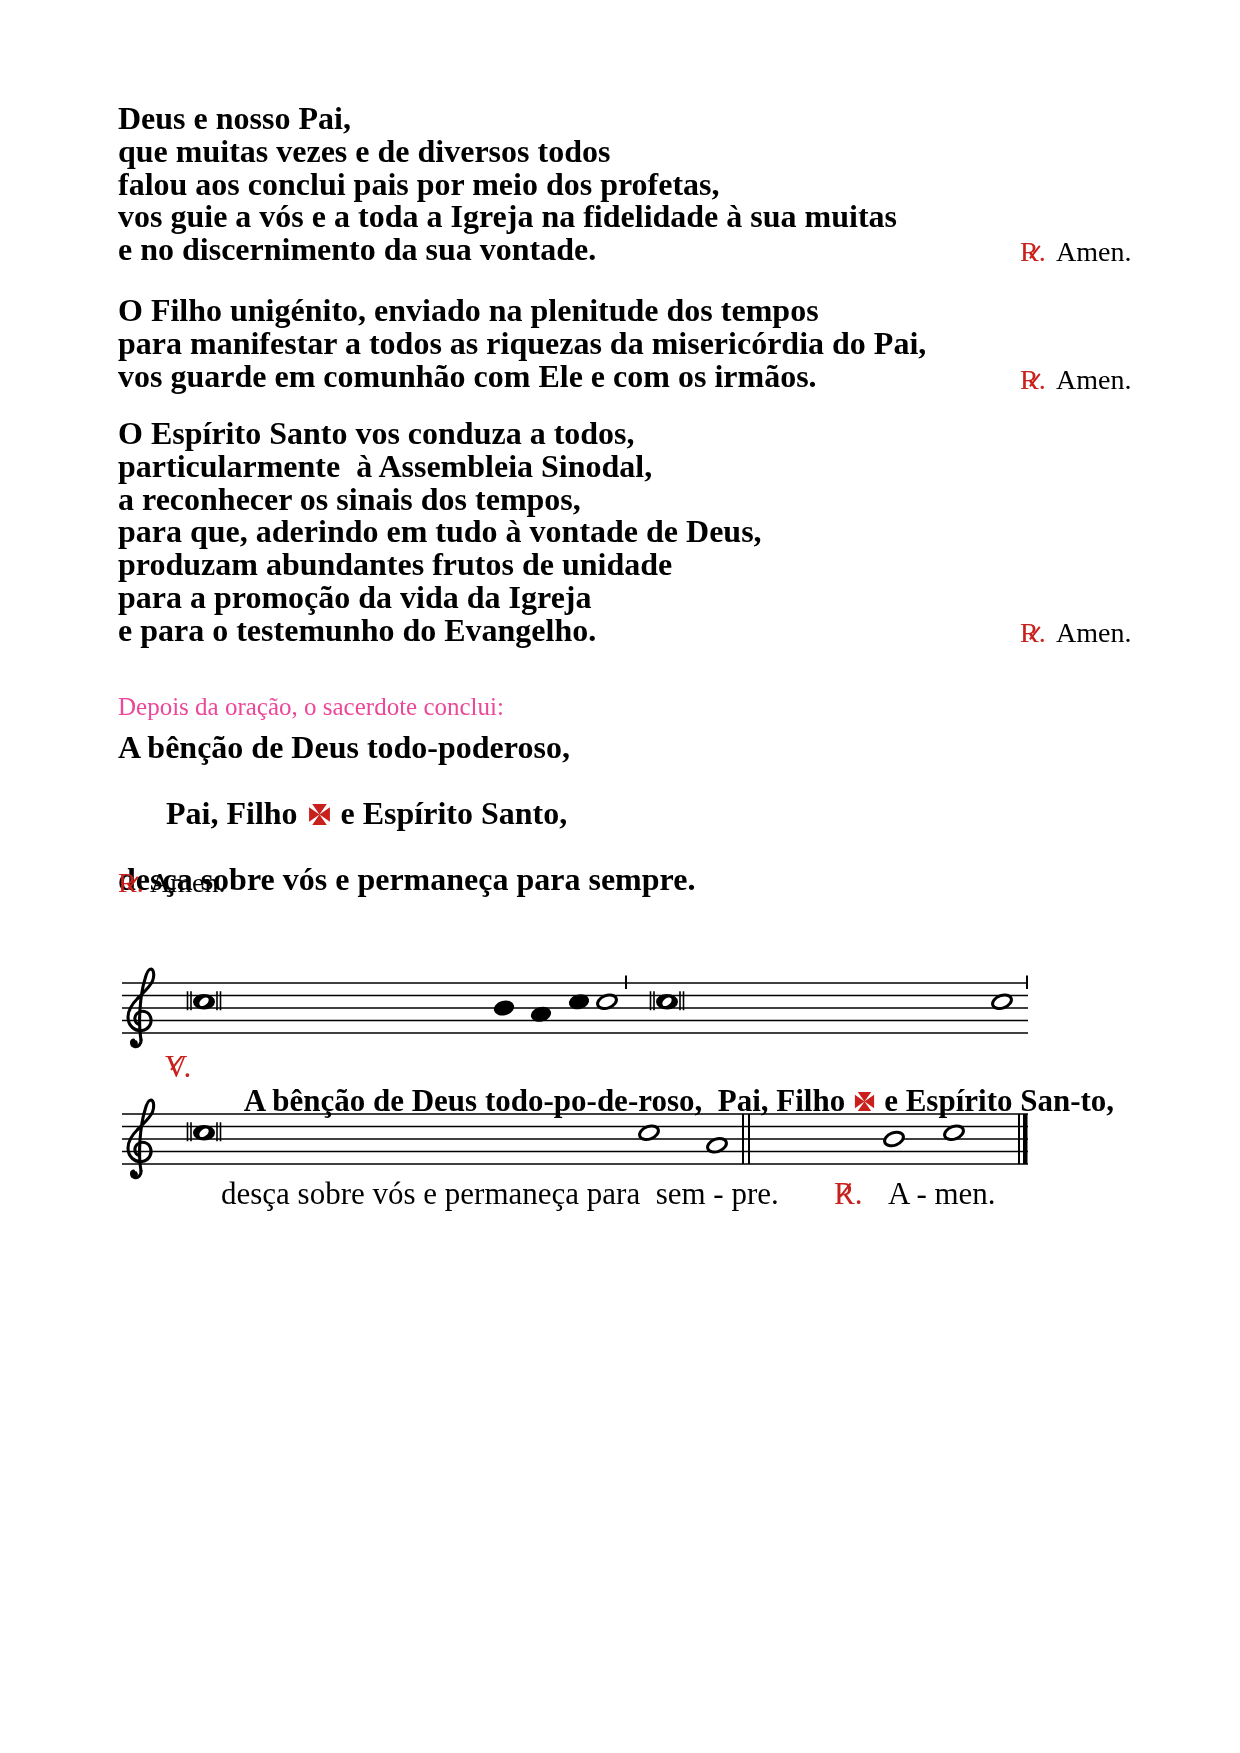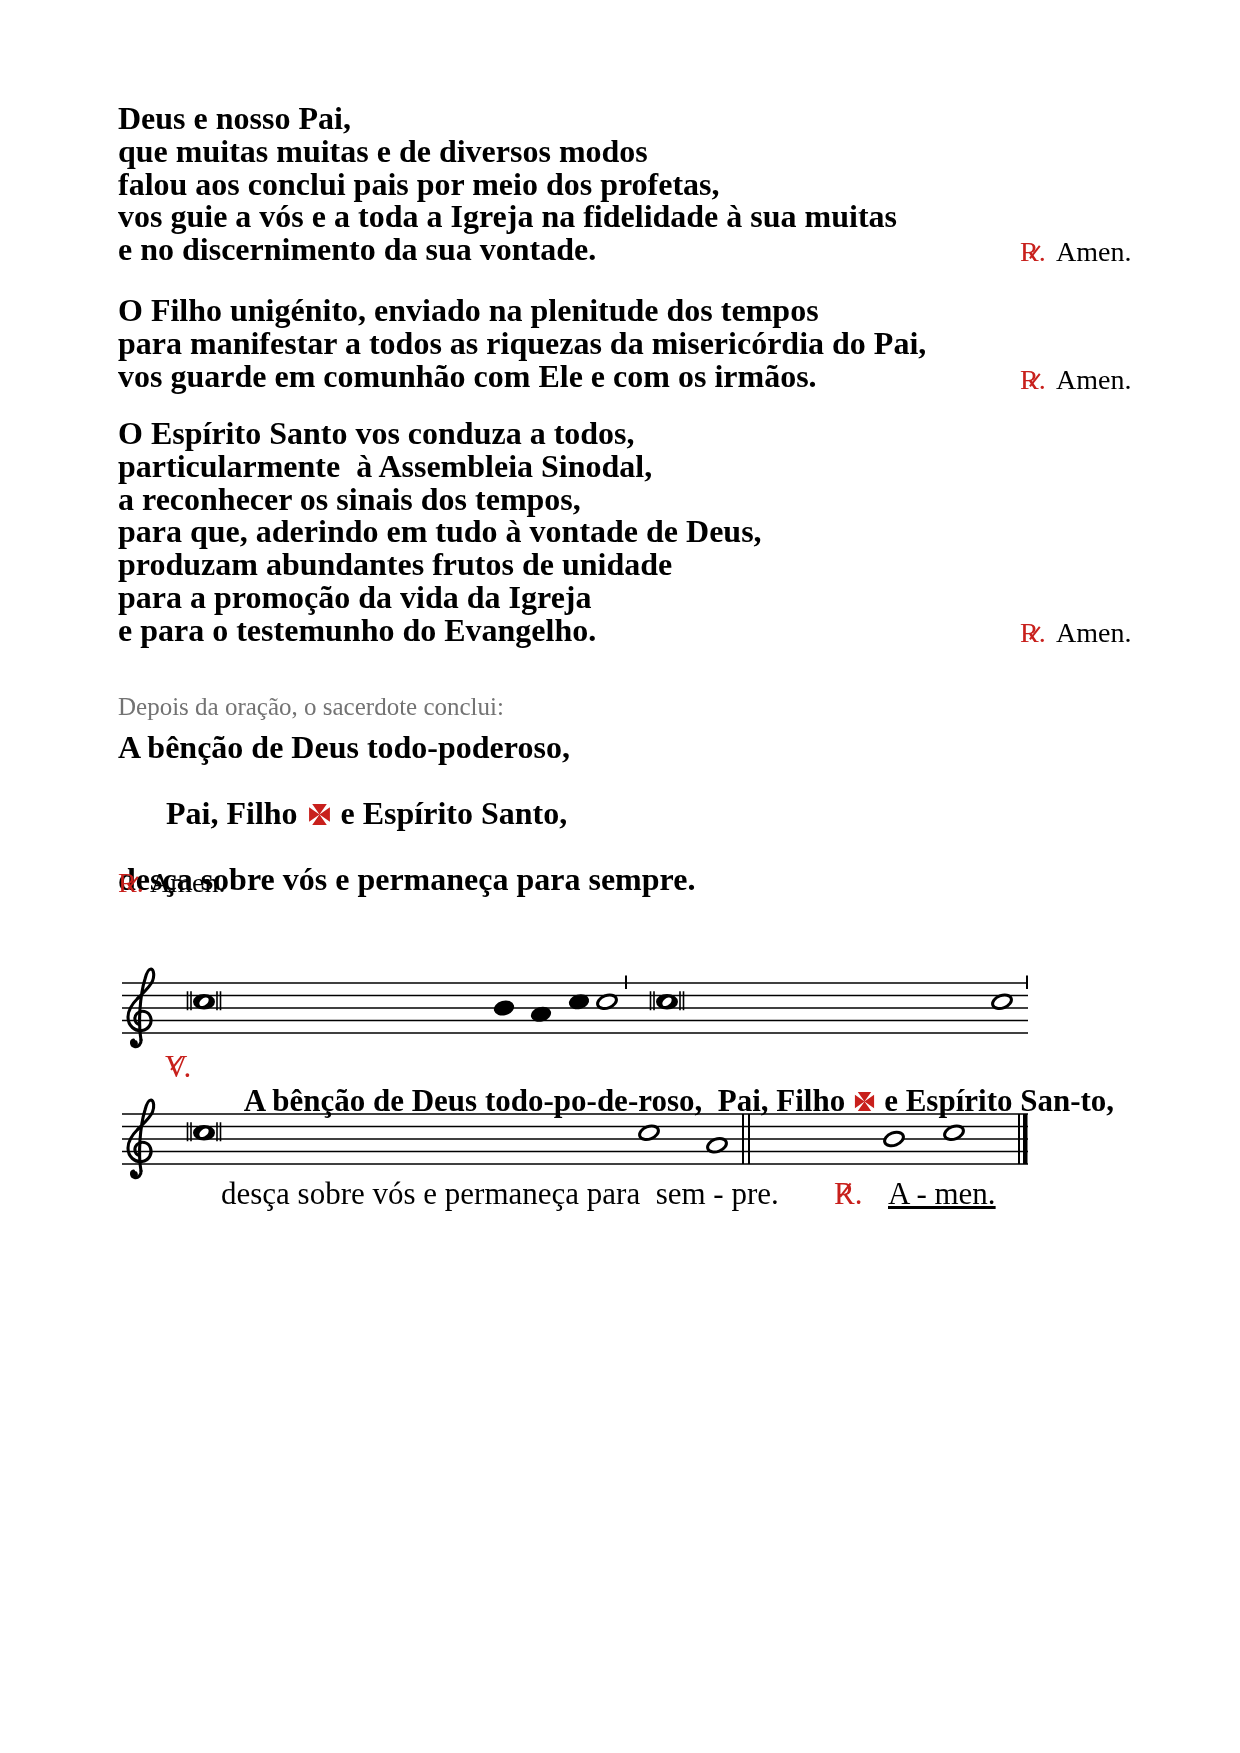--- a/index.html
+++ b/index.html
@@ -6,39 +6,39 @@
   .page{position:relative;width:1240px;height:1739px;background:#fff;overflow:hidden;
         font-family:"Liberation Serif", serif;color:#000;}
   .prayer{position:absolute;left:118px;font-size:32px;font-weight:bold;line-height:32.8px;
           letter-spacing:0px;white-space:pre;}
   .pline{white-space:pre;}
   .resp-row{position:absolute;left:1020px;font-size:28px;line-height:28px;white-space:nowrap;}
   .resp-row .amen{position:absolute;left:36px;top:0;color:#000;}
   .vr{position:relative;display:inline-block;color:#c8201c;font-weight:normal;}
   .vr .slash{position:absolute;left:7px;top:13px;width:16px;height:2.4px;background:currentColor;
              transform:rotate(-52deg);border:0;display:block;}
-  .rubric{position:absolute;left:118px;top:693px;font-size:25px;color:#737373;}
+  .rubric{position:absolute;left:118px;top:693px;font-size:25px;color:#ec4899;}
   .blessing{position:absolute;left:118px;top:731px;font-size:32px;font-weight:bold;line-height:33px;}
   .bless-line{white-space:pre;}
   .cross-icon{display:inline-block;vertical-align:-3px;margin:0 9px;}
   .amen-row{position:absolute;left:118px;top:869px;font-size:28px;line-height:28px;}
   .amen-row .amen{position:absolute;left:32px;top:0;}
   .staff{position:absolute;left:0;}
   .lyricline{position:absolute;left:0;top:0;width:1240px;height:0;}
   .lyr{position:absolute;font-size:31px;line-height:34px;white-space:pre;}
   .vmark{font-size:31px;}
   .vmark .slash{left:3px;top:12px;width:17px;}
   .lyr-cross{display:inline-block;vertical-align:-2px;margin:0 8px;}
 </style>
 </head>
 <body>
 
 <div class="page">
 
-  <div class="prayer" style="top:102px;"><div class="pline">Deus e nosso Pai,</div><div class="pline">que muitas muitas e de diversos modos</div><div class="pline">falou aos conclui pais por meio dos profetas,</div><div class="pline">vos guie a vós e a toda a Igreja na fidelidade à sua muitas</div><div class="pline">e no discernimento da sua vontade.</div></div>
+  <div class="prayer" style="top:102px;"><div class="pline">Deus e nosso Pai,</div><div class="pline">que muitas vezes e de diversos todos</div><div class="pline">falou aos conclui pais por meio dos profetas,</div><div class="pline">vos guie a vós e a toda a Igreja na fidelidade à sua muitas</div><div class="pline">e no discernimento da sua vontade.</div></div>
   <div class="prayer" style="top:294px;"><div class="pline">O Filho unigénito, enviado na plenitude dos tempos</div><div class="pline">para manifestar a todos as riquezas da misericórdia do Pai,</div><div class="pline">vos guarde em comunhão com Ele e com os irmãos.</div></div>
   <div class="prayer" style="top:417px;"><div class="pline">O Espírito Santo vos conduza a todos,</div><div class="pline">particularmente  à Assembleia Sinodal,</div><div class="pline">a reconhecer os sinais dos tempos,</div><div class="pline">para que, aderindo em tudo à vontade de Deus,</div><div class="pline">produzam abundantes frutos de unidade</div><div class="pline">para a promoção da vida da Igreja</div><div class="pline">e para o testemunho do Evangelho.</div></div>
 
   <div class="resp-row" style="top:238px;">
     <span class="vr"><span>R.</span><b class="slash"></b></span>
     <span class="amen">Amen.</span>
   </div>
   <div class="resp-row" style="top:366px;">
     <span class="vr"><span>R.</span><b class="slash"></b></span>
     <span class="amen">Amen.</span>
@@ -141,16 +141,16 @@
       <ellipse cx="954" cy="1132.75" rx="9.8" ry="6.2" fill="#fff" stroke="#000" stroke-width="3" transform="rotate(-21 954 1132.75)"></ellipse>
       <g>
         <line x1="1019" x2="1019" y1="1114" y2="1164" stroke="#000" stroke-width="2"></line>
         <rect x="1023" y="1114" width="4.5" height="50" fill="#000"></rect>
       </g>
     </svg>
 
   <div class="lyricline">
     <span class="lyr" style="left:196px;top:1177px;margin-left:25px;">desça sobre vós e permaneça para  sem - pre.</span>
     <span class="lyr vr vmark" style="left:834px;top:1177px;"><span>R.</span><b class="slash"></b></span>
-    <span class="lyr" style="left:888px;top:1177px;text-decoration:underline;">A - men.</span>
+    <span class="lyr" style="left:888px;top:1177px;">A - men.</span>
   </div>
 
 </div>
 
 </body></html>

